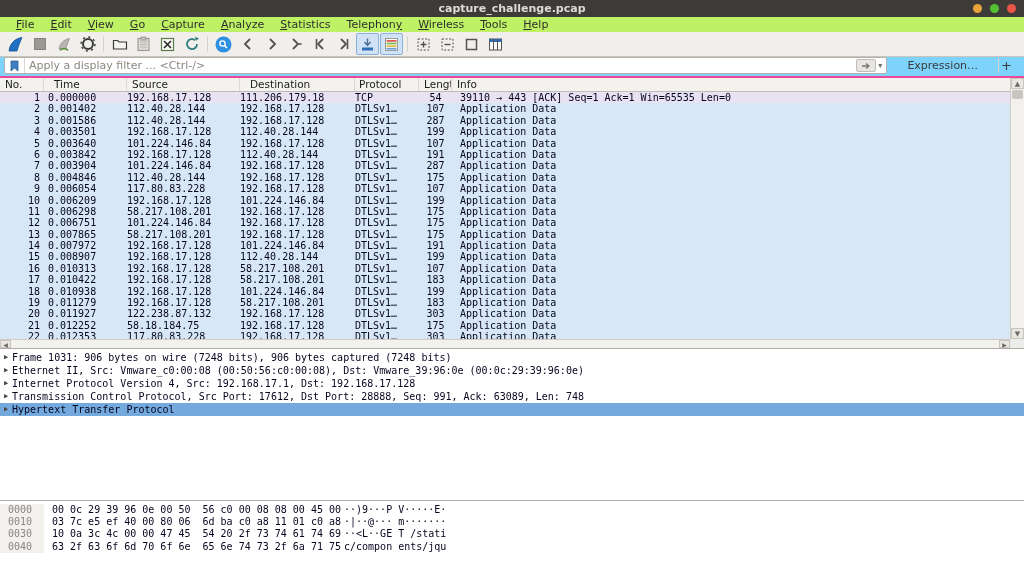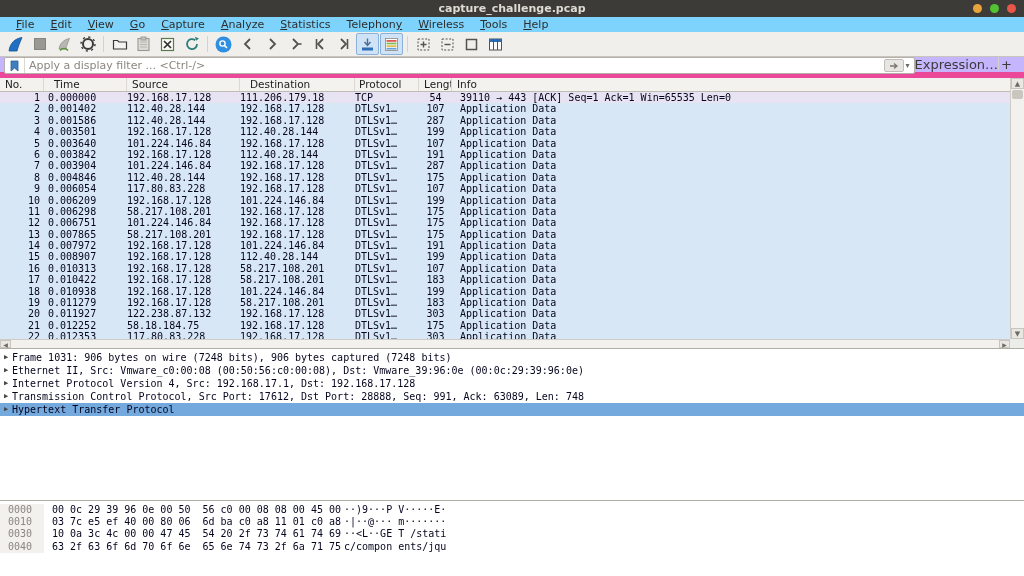--- a/index.html
+++ b/index.html
@@ -7,39 +7,39 @@
   body{font-family:"DejaVu Sans",sans-serif;background:#f1efeb;display:flex;flex-direction:column}
 
   
   #titlebar{height:17px;background:#3c3b37;color:#dedbd4;display:flex;align-items:center;position:relative;flex:none}
   #titlebar .title{position:absolute;left:0;right:0;text-align:center;font-size:11px;font-weight:bold;line-height:17px}
   #winbtns{position:absolute;right:8px;top:4px;display:flex;gap:8px}
   .winbtn{width:9px;height:9px;border-radius:50%}
   .wb-min{background:#e9a33b}.wb-max{background:#52c234}.wb-close{background:#e8564a}
 
   
-  #menubar{height:15px;background:#7dd3fc;display:flex;align-items:center;padding-left:8px;flex:none}
+  #menubar{height:15px;background:#bef264;display:flex;align-items:center;padding-left:8px;flex:none}
   .menu-item{font-size:11px;color:#2e2e2e;padding:0 8px;line-height:15px;cursor:default}
   .menu-item u{text-decoration:underline}
 
   
   #toolbar{height:25px;background:#f1efeb;border-bottom:1px solid #c9c5be;display:flex;align-items:center;padding-left:4px;gap:1px;flex:none}
   .tbtn{width:23px;height:22px;display:flex;align-items:center;justify-content:center;border-radius:2px}
   .tbtn.toggled{background:#cfe2f6;border:1px solid #8ab1da}
   .tsep{width:1px;height:16px;background:#d5d2cb;margin:0 3px}
 
   
-  #filterbar{height:21px;background:#c4b5fd;border-bottom:6px solid #ec4899;display:flex;padding:0 6px 2px 4px;flex:none}
+  #filterbar{height:21px;background:#7dd3fc;border-bottom:2px solid #ec4899;display:flex;align-items:center;padding:0 6px 2px 4px;flex:none}
   #filterbox{flex:1;height:17px;background:#fff;border:1px solid #b5b1aa;border-radius:2px;display:flex;align-items:center}
   #bookmarkbtn{width:20px;height:15px;border-right:1px solid #d9d6d0;display:flex;align-items:center;justify-content:center}
   #filterinput{flex:1;border:none;outline:none;font-size:11px;color:#222;padding:0 4px;height:15px;font-family:"DejaVu Sans",sans-serif}
   #filterinput::placeholder{color:#8b8781}
   #applybtn{width:20px;height:13px;background:#e8e6e2;border:1px solid #c2beb7;border-radius:2px;display:flex;align-items:center;justify-content:center;margin-right:2px}
   #applycaret{font-size:8px;color:#6e6a64;margin-right:4px}
-  #expressionbtn{font-size:13px;color:#3a3a3a;padding:0 0;white-space:nowrap}
+  #expressionbtn{font-size:11px;color:#3a3a3a;padding:0 20px;white-space:nowrap}
   #addbtn{font-size:13px;color:#3a3a3a;padding:0 6px 0 2px;border-left:1px solid #d5d2cb}
 
   
   #listwrap{height:270px;position:relative;background:#fff;flex:none}
   #phead{height:14px;background:#f4f2ef;border-bottom:1px solid #bfbcb6;display:flex;font-size:10.5px;color:#1c1c1c;}
   #phead .hc{border-right:1px solid #dcd9d3;line-height:13px;white-space:nowrap;overflow:hidden}
   #prows{position:absolute;top:14px;left:0;right:14px;height:247px;overflow:hidden}
   .prow{display:flex;height:11.4px;line-height:11.5px;font-family:"DejaVu Sans Mono",monospace;font-size:10px;color:#05051e;white-space:pre;overflow:hidden}
   .prow.tcp{background:#e8e3f3}
   .prow.udp{background:#d7e7f6}

